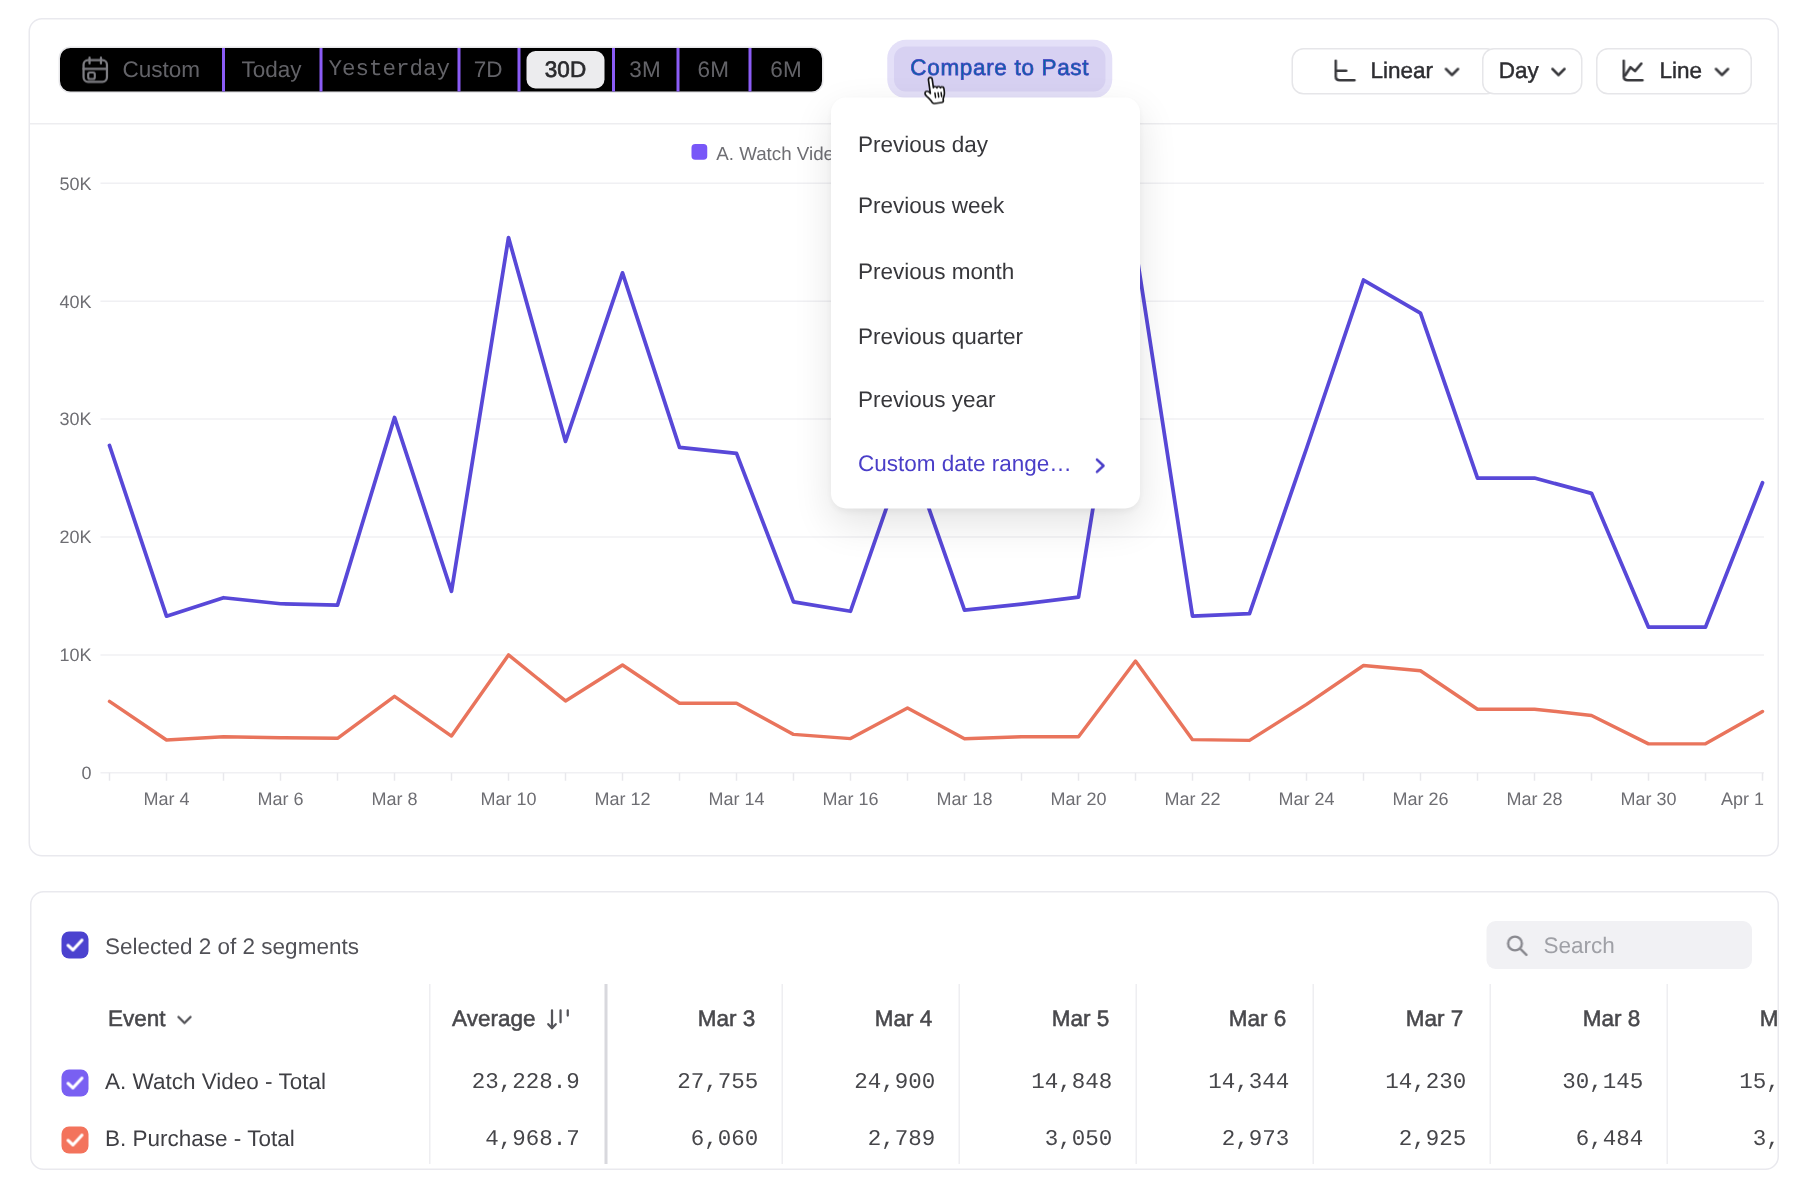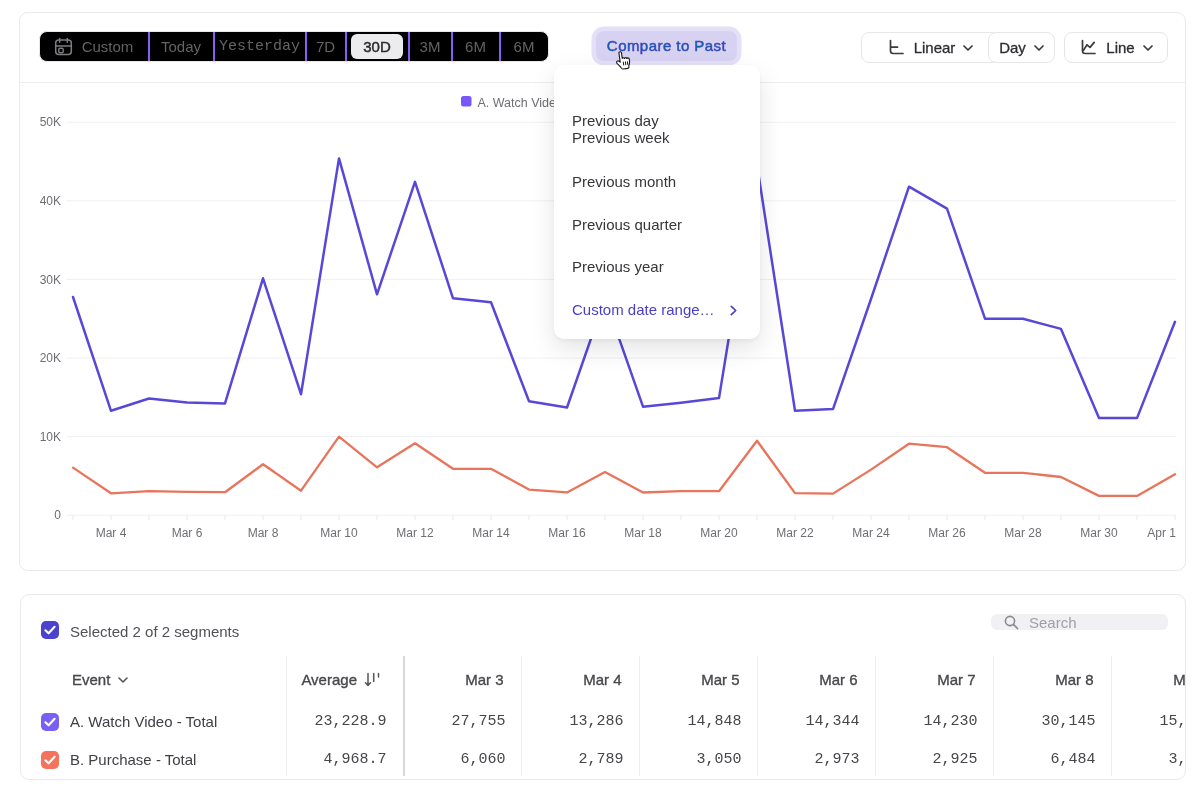--- a/index.html
+++ b/index.html
@@ -142,21 +142,21 @@
     <rect x="441" y="83" width="10.5" height="10.5" rx="2.5" fill="#7857f8"></rect>
     <text x="457.5" y="93.5" class="axlab" style="font-size:12.5px;">A. Watch Video - Total</text>
     <rect x="601" y="83" width="10.5" height="10.5" rx="2.5" fill="#f0745e"></rect>
     <text x="617.5" y="93.5" class="axlab" style="font-size:12.5px;">B. Purchase - Total</text>
     <polyline points="53.0,284.0 91.0,397.8 129.0,385.5 167.0,389.5 205.0,390.4 243.0,265.3 281.0,381.2 319.0,145.4 357.0,281.3 395.0,168.9 433.0,285.3 471.0,289.2 509.0,388.2 547.0,394.5 585.0,285.3 623.0,393.7 661.0,389.8 699.0,385.1 737.0,151.6 775.0,397.7 813.0,396.1 851.0,286.0 889.0,173.7 927.0,195.7 965.0,305.7 1003.0,305.7 1041.0,315.9 1079.0,405.1 1117.0,405.1 1155.0,308.8" fill="none" stroke="#5848d8" stroke-width="2.5" stroke-linejoin="round" stroke-linecap="round"></polyline>
     <polyline points="53.0,454.6 91.0,480.3 129.0,478.2 167.0,478.8 205.0,479.2 243.0,451.2 281.0,477.7 319.0,423.6 357.0,454.3 395.0,430.3 433.0,455.8 471.0,455.8 509.0,476.6 547.0,479.4 585.0,459.0 623.0,479.5 661.0,478.2 699.0,478.2 737.0,427.7 775.0,480.1 813.0,480.6 851.0,456.6 889.0,430.7 927.0,434.2 965.0,459.8 1003.0,459.8 1041.0,464.0 1079.0,482.9 1117.0,482.9 1155.0,461.3" fill="none" stroke="#e9745c" stroke-width="2.3" stroke-linejoin="round" stroke-linecap="round"></polyline>
   </svg>
 </div>
 
 <div id="menu">
-  <div class="mi" style="top:23px;margin-top:24px;">Previous day</div>
+  <div class="mi" style="top:23px;">Previous day</div>
   <div class="mi" style="top:64px;">Previous week</div>
   <div class="mi" style="top:108px;">Previous month</div>
   <div class="mi" style="top:151px;">Previous quarter</div>
   <div class="mi" style="top:193px;">Previous year</div>
   <div class="mi" style="top:236px;color:#4a3ec8;">Custom date range…</div>
   <svg class="abs" style="left:176px;top:240px;z-index:21;" width="7" height="11" viewBox="0 0 7 11" fill="none" stroke="#4a3ec8" stroke-width="1.7" stroke-linecap="round" stroke-linejoin="round">
       <path d="M1.3 1.4 L5.7 5.5 L1.3 9.6"></path>
     </svg>
 </div>
 
@@ -165,21 +165,21 @@
 <path d="M5.2 1.6 C5.2 0.9 5.7 0.4 6.4 0.4 C7.1 0.4 7.6 0.9 7.6 1.6 L7.6 7.0 C7.7 6.6 8.2 6.3 8.7 6.4 C9.3 6.5 9.7 6.9 9.8 7.4 C9.9 6.9 10.4 6.6 10.9 6.7 C11.5 6.8 11.9 7.2 12.0 7.7 C12.2 7.3 12.6 7.1 13.1 7.2 C13.7 7.3 14.1 7.8 14.1 8.4 L14.1 10.2 C14.1 11.2 13.9 12.2 13.5 13.1 L12.7 14.9 L12.7 15.9 C12.7 16.5 12.2 17 11.6 17 L7.0 17 C6.4 17 5.9 16.6 5.6 16.1 L5.0 15.0 C4.3 13.8 3.5 12.7 2.6 11.7 C2.0 11.0 1.7 10.3 1.9 9.6 C2.1 8.9 2.8 8.5 3.5 8.7 C4.0 8.8 4.5 9.2 4.8 9.7 L5.2 10.3 Z" fill="#fff" stroke="#141414" stroke-width="1.05" stroke-linejoin="round"></path>
 <path d="M8.1 10.4 L8.1 13.3 M10.1 10.5 L10.1 13.3 M12.0 10.7 L12.0 13.3" stroke="#141414" stroke-width="0.95" stroke-linecap="round" fill="none"></path>
 </g>
 </svg>
 
 <div class="card" id="card2">
   <div class="cb" style="left:20px;top:26px;background:#4b42cf;"><svg width="18" height="18" viewBox="0 0 18 18" fill="none" stroke="#fff" stroke-width="2.1" stroke-linecap="round" stroke-linejoin="round">
         <path d="M4.4 9.3 L7.6 12.3 L13.6 5.8"></path>
       </svg></div>
   <div class="abs" style="left:49px;top:28px;font-size:15px;color:#515157;">Selected 2 of 2 segments</div>
-  <div class="abs" style="left:970px;top:19px;width:177px;height:16px;background:#f1f1f4;border-radius:6px;display:flex;align-items:center;">
+  <div class="abs" style="left:970px;top:19px;width:177px;height:32px;background:#f1f1f4;border-radius:6px;display:flex;align-items:center;">
     <svg style="margin-left:12px;" width="17" height="17" viewBox="0 0 17 17" fill="none" stroke="#8a8a90" stroke-width="1.6" stroke-linecap="round">
         <circle cx="7" cy="7" r="4.6"></circle>
         <line x1="10.6" y1="10.6" x2="14.6" y2="14.6"></line>
       </svg>
     <span style="margin-left:9px;font-size:15px;color:#9fa0a6;">Search</span>
   </div>
 
   <div class="vsep" style="left:265px;"></div>
   <div class="vsep" style="left:382px;width:2px;background:#d8d8dd;"></div>
   <div class="vsep" style="left:500px;"></div>
@@ -204,21 +204,21 @@
   <div class="abs hdr" style="top:76px;right:209.5px;">Mar 7</div>
   <div class="abs hdr" style="top:76px;right:91.5px;">Mar 8</div>
   <div class="abs hdr" style="top:76px;right:-26.5px;">Mar 9</div>
 
   <div class="cb" style="left:20px;top:117.5px;background:#7960f2;"><svg width="18" height="18" viewBox="0 0 18 18" fill="none" stroke="#fff" stroke-width="2.1" stroke-linecap="round" stroke-linejoin="round">
         <path d="M4.4 9.3 L7.6 12.3 L13.6 5.8"></path>
       </svg></div>
   <div class="abs" style="left:49px;top:118px;font-size:15px;color:#3f3f44;">A. Watch Video - Total</div>
   <div class="abs mono" style="top:118px;right:798.5px;">23,228.9</div>
   <div class="abs mono" style="top:118px;right:679.5px;">27,755</div>
-  <div class="abs mono" style="top:118px;right:561.5px;">13,286</div>
+  <div class="abs mono" style="top:118px;right:561.5px;">24,900</div>
   <div class="abs mono" style="top:118px;right:443.5px;">14,848</div>
   <div class="abs mono" style="top:118px;right:325.5px;text-align:center;">14,344</div>
   <div class="abs mono" style="top:118px;right:207.5px;">14,230</div>
   <div class="abs mono" style="top:118px;right:89.5px;">30,145</div>
   <div class="abs mono" style="top:118px;right:-28.5px;">15,391</div>
 
   <div class="cb" style="left:20px;top:155.5px;background:#f3735c;"><svg width="18" height="18" viewBox="0 0 18 18" fill="none" stroke="#fff" stroke-width="2.1" stroke-linecap="round" stroke-linejoin="round">
         <path d="M4.4 9.3 L7.6 12.3 L13.6 5.8"></path>
       </svg></div>
   <div class="abs" style="left:49px;top:156px;font-size:15px;color:#3f3f44;">B. Purchase - Total</div>

